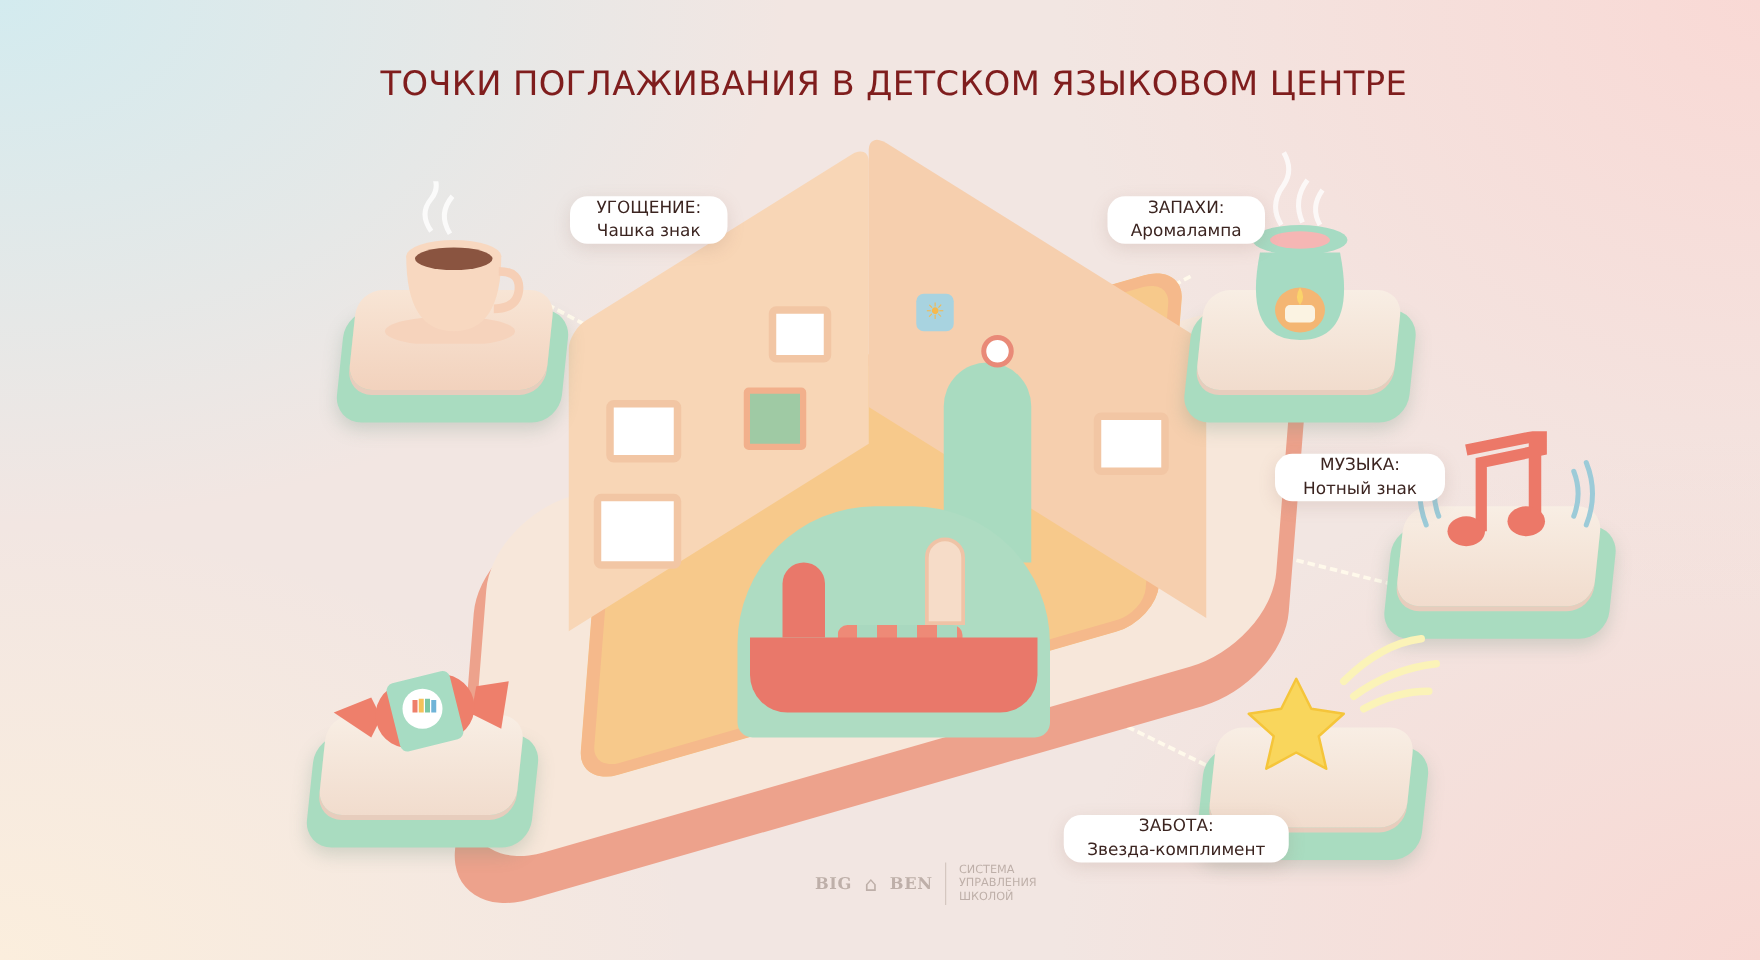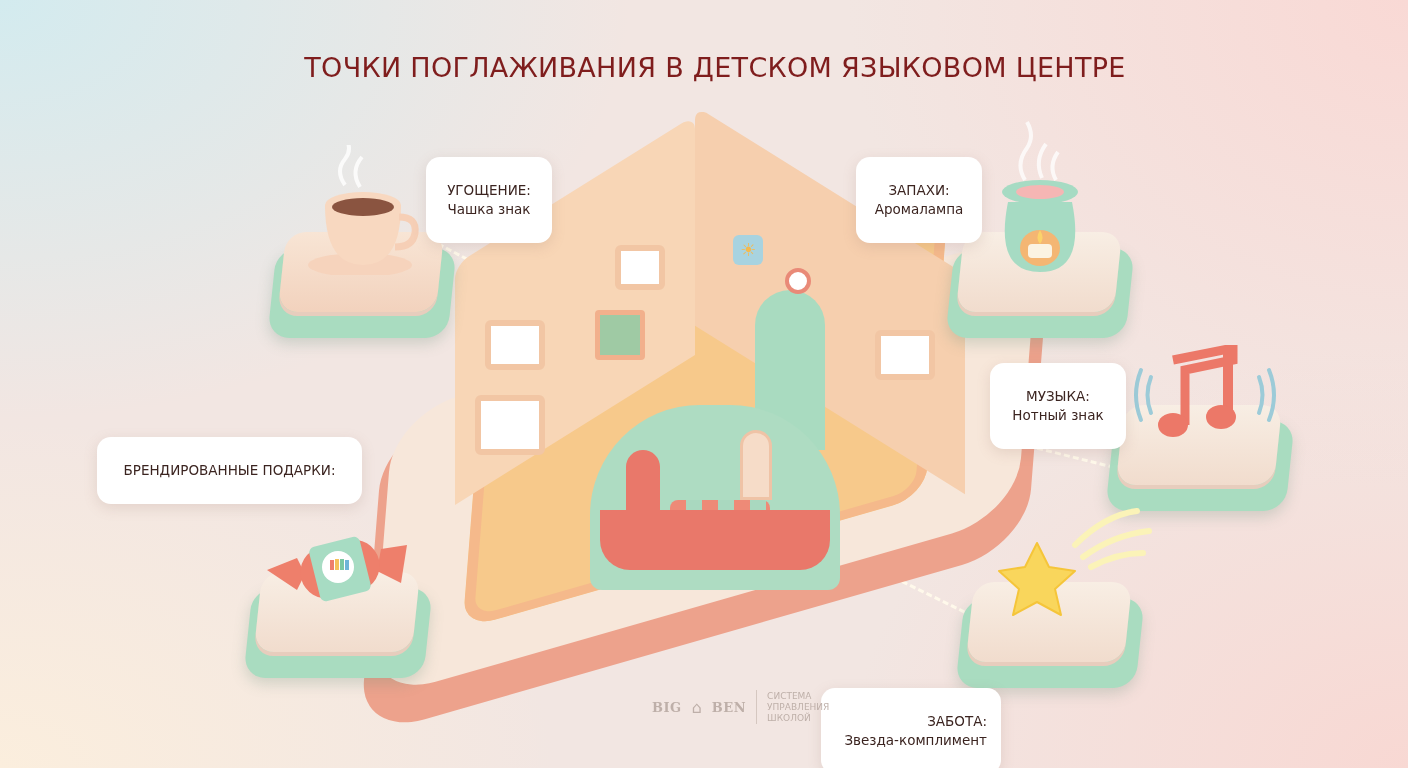--- a/index.html
+++ b/index.html
@@ -21,23 +21,23 @@
     font-weight: normal; font-size: 27px; letter-spacing: 0.3px;
     color: #7f1d1d;
     margin-left: 22px;
   }
   .callout {
     position: absolute;
     background: #ffffff;
     border-radius: 14px;
     box-shadow: 0 4px 14px rgba(150,110,100,0.18);
     text-align: center;
-    padding: 24px 14px;
+    padding: 0 14px;
     color: #3b2420;
-    font-size: 13.5px; line-height: 19px;
+    font-size: 13.5px; line-height: 19px; margin-left: 30px;
   }
   .callout .head { display: block; }
   .callout .sub { display: block; }
 
   
   .pedestal { position: absolute; width: 180px; height: 110px; }
   .pedestal .base {
     position: absolute; left: 0; top: 16px; width: 180px; height: 90px;
     background: #a9dcc0; border-radius: 22px;
     transform: skewX(-6deg);
@@ -220,36 +220,35 @@
     <rect x="38" y="18" width="80" height="52" rx="26" fill="#ee7f6b" transform="rotate(-14 78 44)"></rect>
     <rect x="52" y="16" width="52" height="56" rx="6" fill="#a7dcc3" transform="rotate(-14 78 44)"></rect>
     <circle cx="76" cy="42" r="16" fill="#ffffff"></circle>
     <rect x="68" y="35" width="4" height="10" fill="#ee7f6b"></rect>
     <rect x="73" y="34" width="4" height="11" fill="#f5c25a"></rect>
     <rect x="78" y="34" width="4" height="11" fill="#7cc7a4"></rect>
     <rect x="83" y="35" width="4" height="10" fill="#6fb4d8"></rect>
   </svg>
 </div>
 <div class="callout" style="left:97px;top:437px;width:265px;">
-  <span class="head">БРЕНДИРОВАННЫЕ ПОДАРКИ:</span>
 </div>
 
 <div class="pedestal" style="left:960px;top:582px;">
   <div class="base"></div>
   <div class="top"></div>
 </div>
 <div class="icon-wrap" style="left:995px;top:505px;width:160px;height:120px;">
   <svg width="160" height="120" viewBox="0 0 160 120">
     <path d="M80 40 q30 -30 62 -34" stroke="#fbf3b8" stroke-width="6" fill="none" stroke-linecap="round"></path>
     <path d="M88 52 q30 -22 66 -26" stroke="#fbf3b8" stroke-width="6" fill="none" stroke-linecap="round"></path>
     <path d="M96 62 q26 -14 52 -14" stroke="#fbf3b8" stroke-width="6" fill="none" stroke-linecap="round"></path>
     <path d="M42 38 l12 24 l26 4 l-20 18 l6 26 l-24 -13 l-24 13 l6 -26 l-20 -18 l26 -4 z" fill="#f9d65c" stroke="#f5c53a" stroke-width="2" stroke-linejoin="round"></path>
   </svg>
 </div>
-<div class="callout" style="left:821px;top:688px;width:180px;text-align:right;">
+<div class="callout" style="left:821px;top:652px;width:180px;">
   <span class="head">ЗАБОТА:</span>
   <span class="sub">Звезда-комплимент</span>
 </div>
 
 <div class="logo">
   <span class="mark">BIG</span>
   <span style="font-size:16px;">⌂</span>
   <span class="mark">BEN</span>
   <span class="sep"></span>
   <span class="txt">

